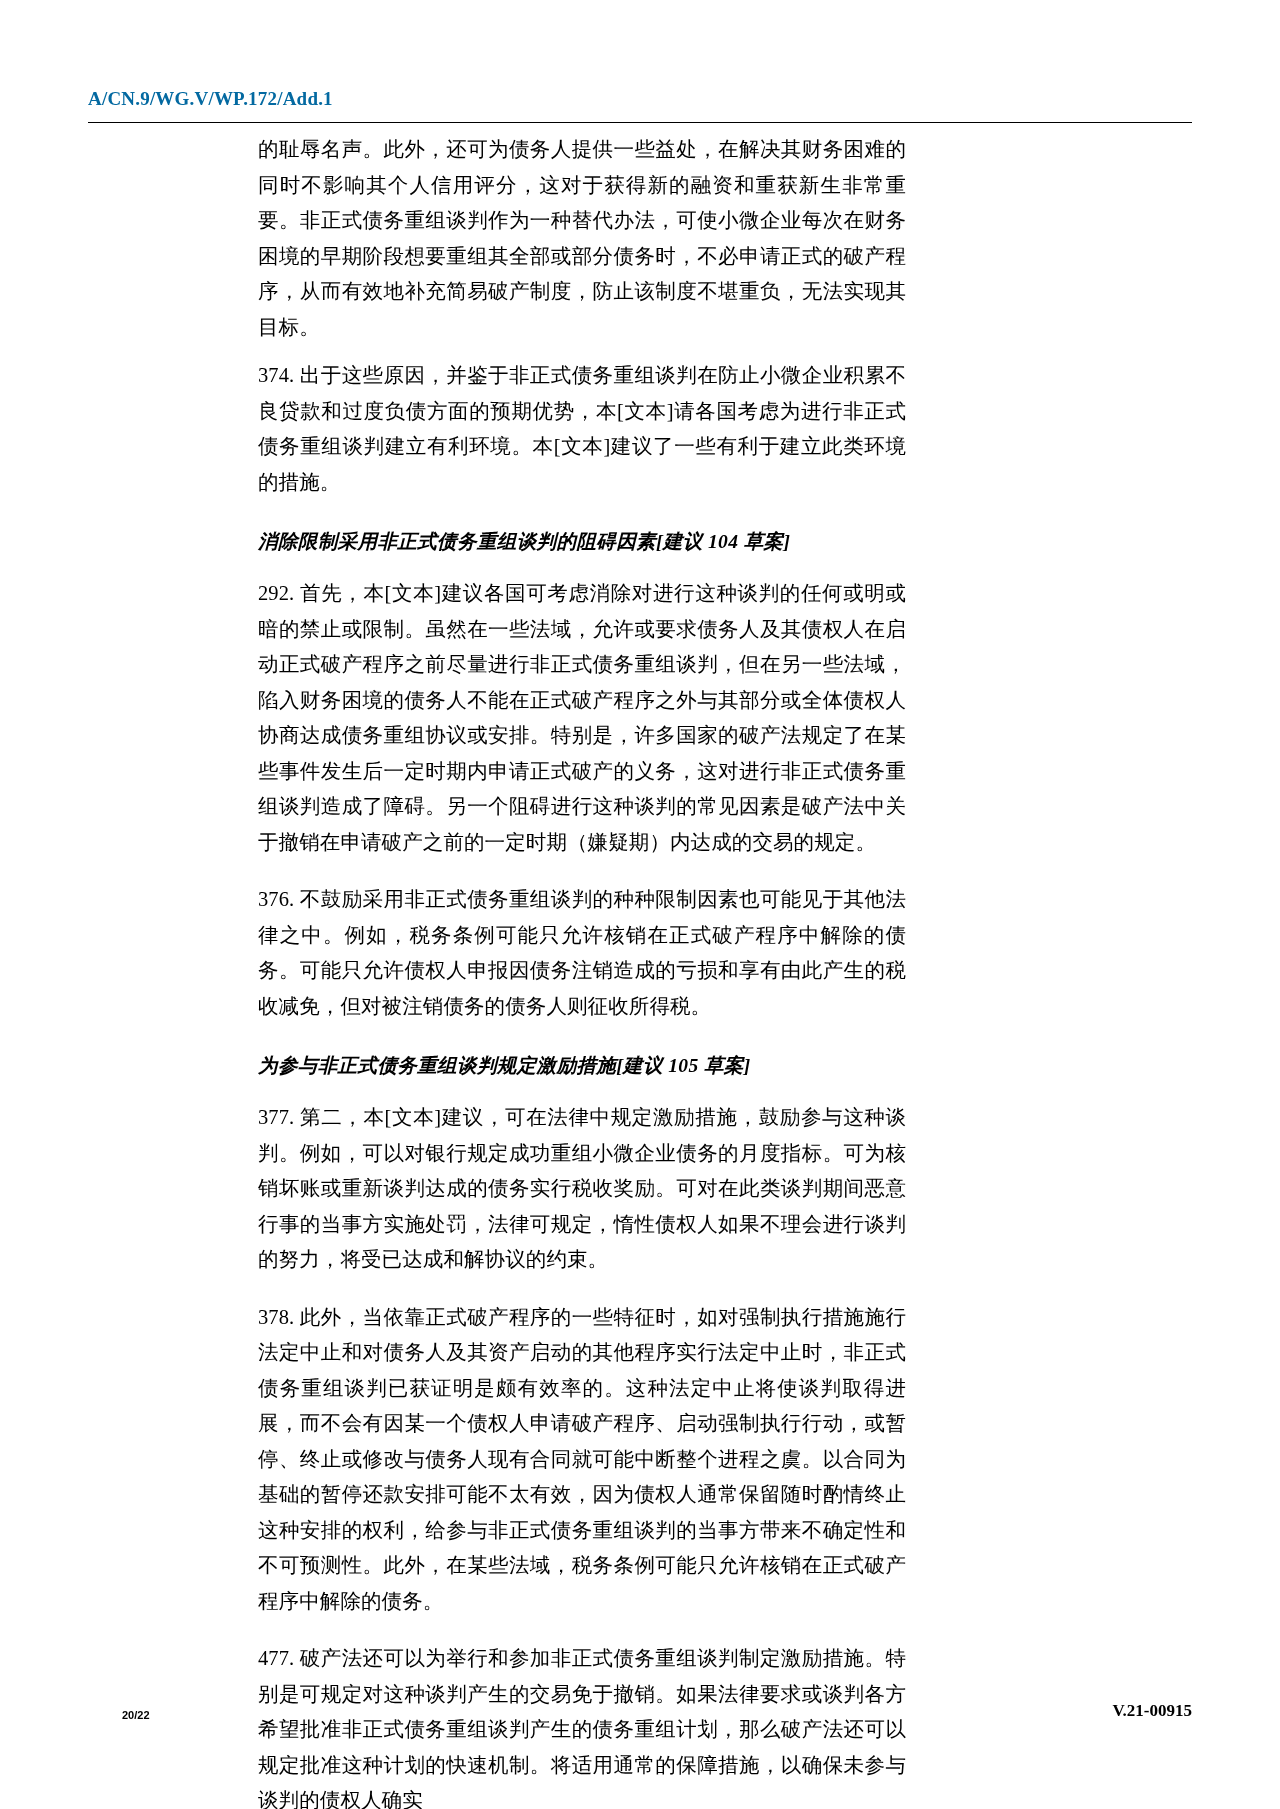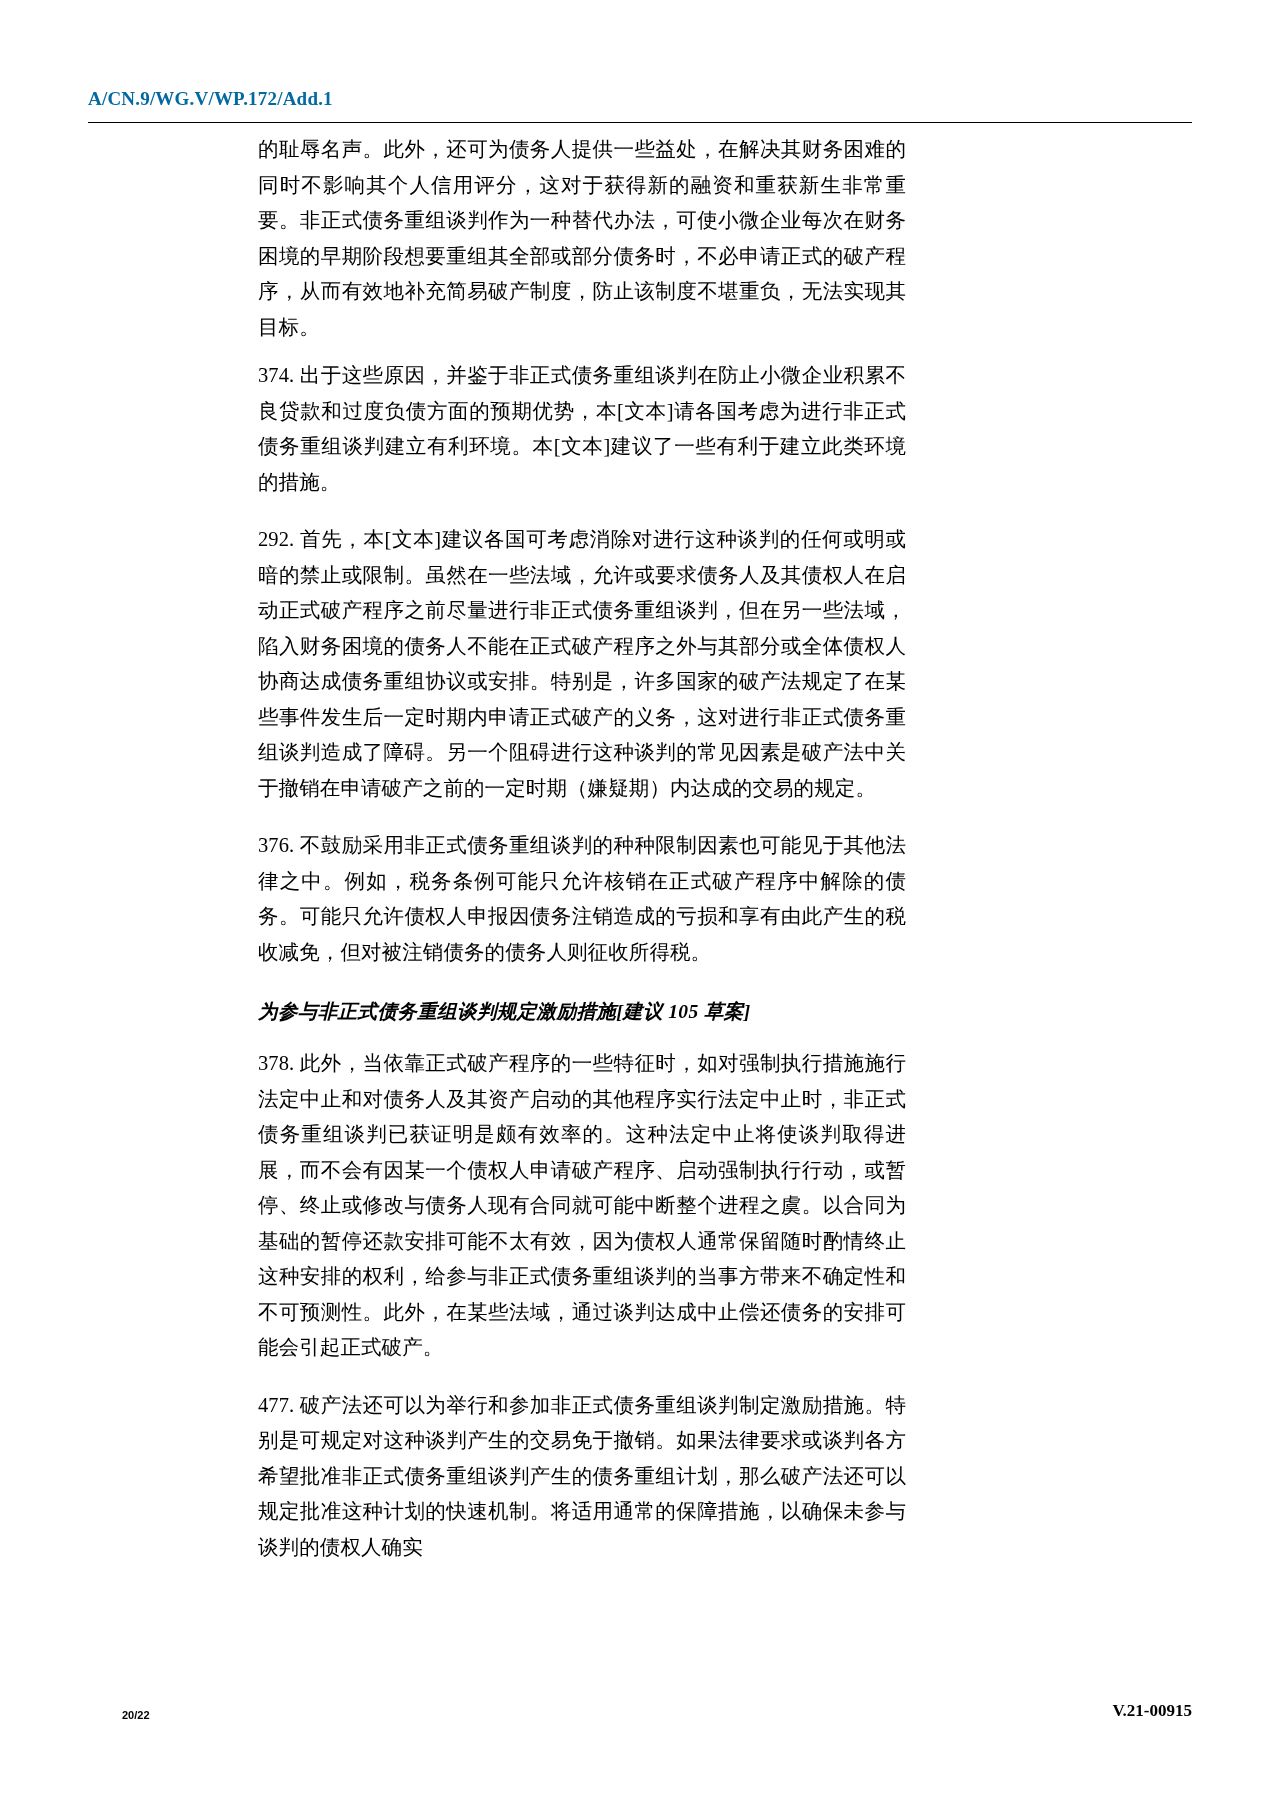--- a/index.html
+++ b/index.html
@@ -102,37 +102,42 @@
 
   <div class="content">
 
     <p class="body-para first-para">的耻辱名声。此外，还可为债务人提供一些益处，在解决其财务困难的同时不影响其个人信用评分，这对于获得新的融资和重获新生非常重要。非正式债务重组谈判作为一种替代办法，可使小微企业每次在财务困境的早期阶段想要重组其全部或部分债务时，不必申请正式的破产程序，从而有效地补充简易破产制度，防止该制度不堪重负，无法实现其目标。</p>
 
     <p class="body-para num-para">
       <span class="num">374.</span>
       <span>出于这些原因，并鉴于非正式债务重组谈判在防止小微企业积累不良贷款和过度负债方面的预期优势，本[文本]请各国考虑为进行非正式债务重组谈判建立有利环境。本[文本]建议了一些有利于建立此类环境的措施。</span>
     </p>
 
+    <h2 class="sub-head">消除限制采用非正式债务重组谈判的阻碍因素[建议 104 草案]</h2>
 
     <p class="body-para num-para">
       <span class="num">292.</span>
       <span>首先，本[文本]建议各国可考虑消除对进行这种谈判的任何或明或暗的禁止或限制。虽然在一些法域，允许或要求债务人及其债权人在启动正式破产程序之前尽量进行非正式债务重组谈判，但在另一些法域，陷入财务困境的债务人不能在正式破产程序之外与其部分或全体债权人协商达成债务重组协议或安排。特别是，许多国家的破产法规定了在某些事件发生后一定时期内申请正式破产的义务，这对进行非正式债务重组谈判造成了障碍。另一个阻碍进行这种谈判的常见因素是破产法中关于撤销在申请破产之前的一定时期（嫌疑期）内达成的交易的规定。</span>
     </p>
 
     <p class="body-para num-para">
       <span class="num">376.</span>
       <span>不鼓励采用非正式债务重组谈判的种种限制因素也可能见于其他法律之中。例如，税务条例可能只允许核销在正式破产程序中解除的债务。可能只允许债权人申报因债务注销造成的亏损和享有由此产生的税收减免，但对被注销债务的债务人则征收所得税。</span>
     </p>
 
     <h2 class="sub-head">为参与非正式债务重组谈判规定激励措施[建议 105 草案]</h2>
 
+    <p class="body-para num-para">
+      <span class="num">377.</span>
+      <span>第二，本[文本]建议，可在法律中规定激励措施，鼓励参与这种谈判。例如，可以对银行规定成功重组小微企业债务的月度指标。可为核销坏账或重新谈判达成的债务实行税收奖励。可对在此类谈判期间恶意行事的当事方实施处罚，法律可规定，惰性债权人如果不理会进行谈判的努力，将受已达成和解协议的约束。</span>
+    </p>
 
     <p class="body-para num-para">
       <span class="num">378.</span>
-      <span>此外，当依靠正式破产程序的一些特征时，如对强制执行措施施行法定中止和对债务人及其资产启动的其他程序实行法定中止时，非正式债务重组谈判已获证明是颇有效率的。这种法定中止将使谈判取得进展，而不会有因某一个债权人申请破产程序、启动强制执行行动，或暂停、终止或修改与债务人现有合同就可能中断整个进程之虞。以合同为基础的暂停还款安排可能不太有效，因为债权人通常保留随时酌情终止这种安排的权利，给参与非正式债务重组谈判的当事方带来不确定性和不可预测性。此外，在某些法域，通过谈判达成中止偿还债务的安排可能会引起正式破产。</span>
+      <span>此外，当依靠正式破产程序的一些特征时，如对强制执行措施施行法定中止和对债务人及其资产启动的其他程序实行法定中止时，非正式债务重组谈判已获证明是颇有效率的。这种法定中止将使谈判取得进展，而不会有因某一个债权人申请破产程序、启动强制执行行动，或暂停、终止或修改与债务人现有合同就可能中断整个进程之虞。以合同为基础的暂停还款安排可能不太有效，因为债权人通常保留随时酌情终止这种安排的权利，给参与非正式债务重组谈判的当事方带来不确定性和不可预测性。此外，在某些法域，税务条例可能只允许核销在正式破产程序中解除的债务。</span>
     </p>
 
     <p class="body-para num-para">
       <span class="num">477.</span>
       <span>破产法还可以为举行和参加非正式债务重组谈判制定激励措施。特别是可规定对这种谈判产生的交易免于撤销。如果法律要求或谈判各方希望批准非正式债务重组谈判产生的债务重组计划，那么破产法还可以规定批准这种计划的快速机制。将适用通常的保障措施，以确保未参与谈判的债权人确实</span>
     </p>
 
   </div>
 
   <div class="footer-left">20/22</div>

